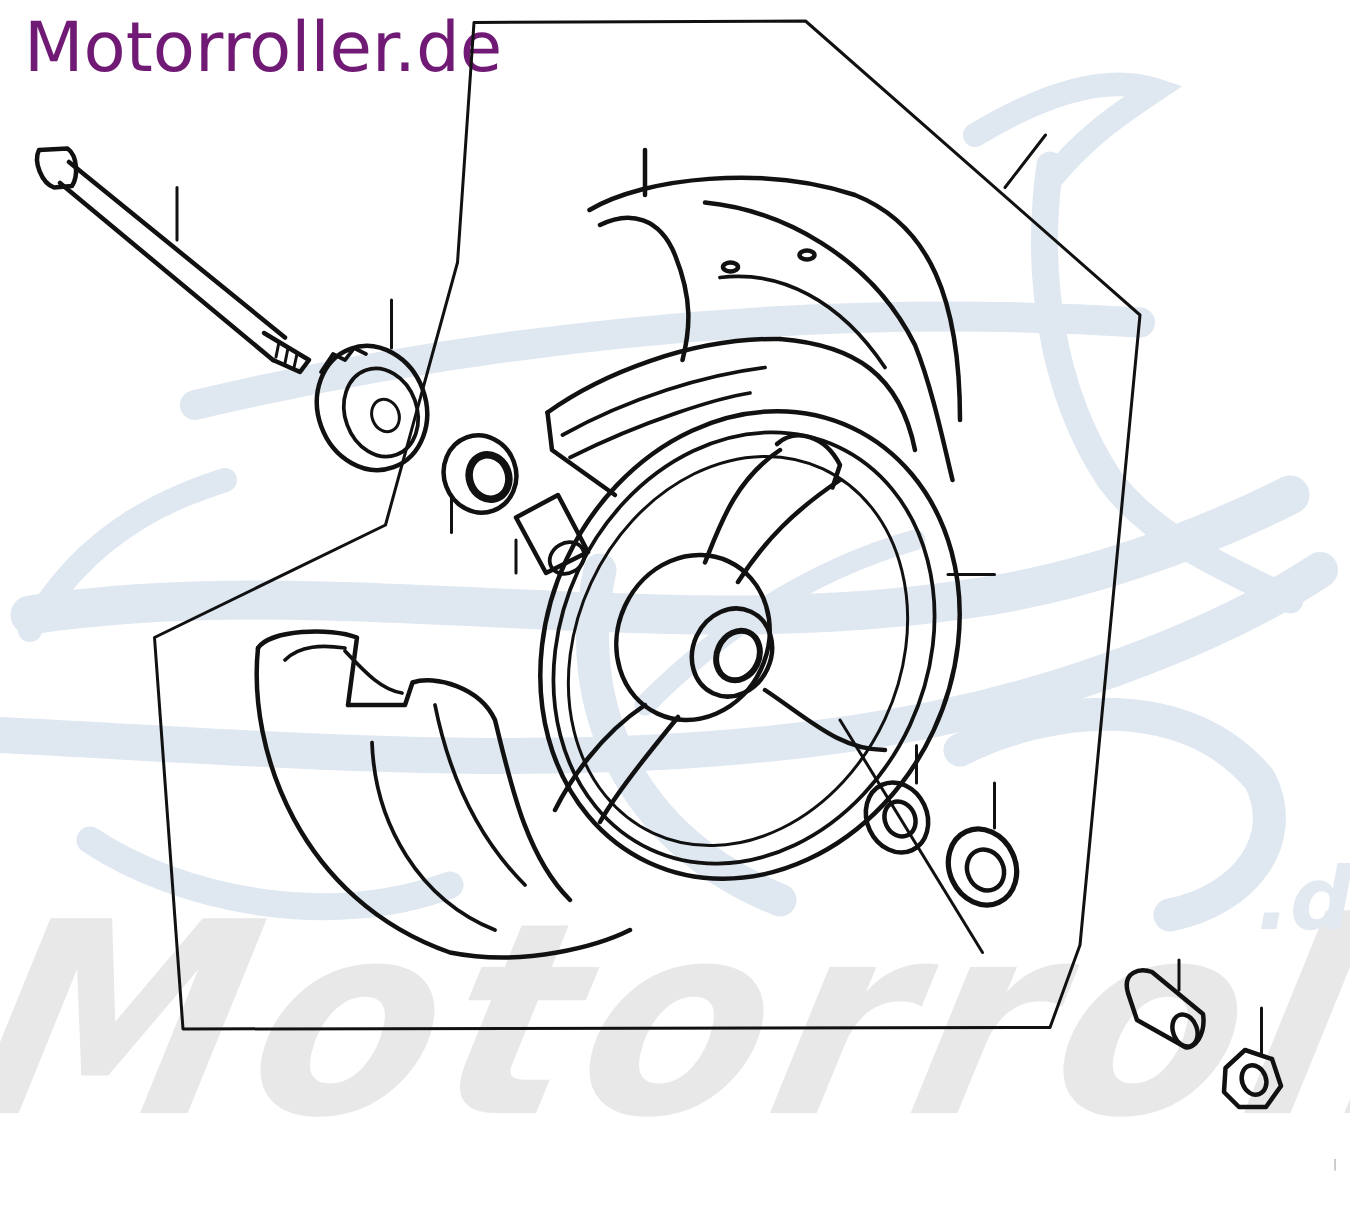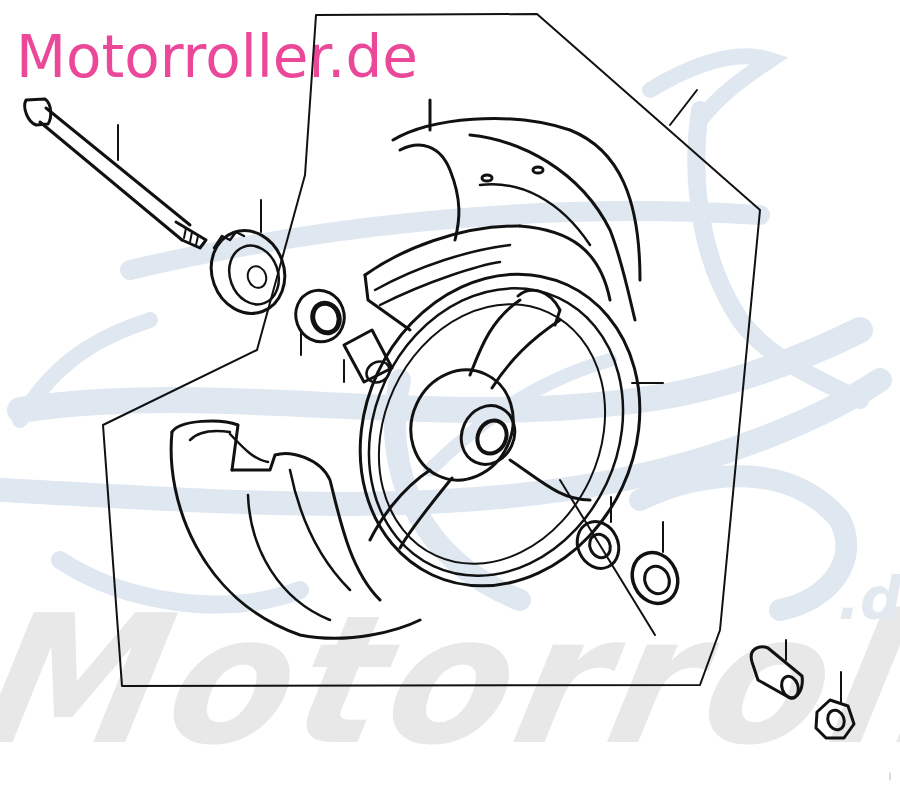--- a/index.html
+++ b/index.html
@@ -1,21 +1,21 @@
 <!DOCTYPE html>
 <html><head>
   <meta charset="utf-8">
   <style>
     html, body { margin: 0; padding: 0; background: #ffffff; }
     body { width: 900px; height: 803px; position: relative; overflow: hidden; font-family: "Liberation Sans", sans-serif; }
     .layer { position: absolute; left: 0; top: 0; width: 900px; height: 803px; }
     .wm-top {
-      position: absolute; left: 16px; top: 28px;
-      font-family: "DejaVu Sans", sans-serif; font-size: 58px; letter-spacing: 0px;
-      color: #ec4899; line-height: 1;
+      position: absolute; left: 16px; top: 8px;
+      font-family: "DejaVu Sans", sans-serif; font-size: 46px; letter-spacing: 0px;
+      color: #701a75; line-height: 1;
     }
     .wm-big {
       position: absolute; left: -10px; top: 592px;
       font-family: "DejaVu Sans", sans-serif; font-weight: bold; font-style: italic;
       font-size: 178px; letter-spacing: 6px; color: #e8e8e8; line-height: 1; white-space: nowrap;
       transform: skewX(-12deg);
     }
     .wm-de {
       position: absolute; left: 838px; top: 570px;
       font-family: "DejaVu Sans", sans-serif; font-style: italic; font-weight: bold;

